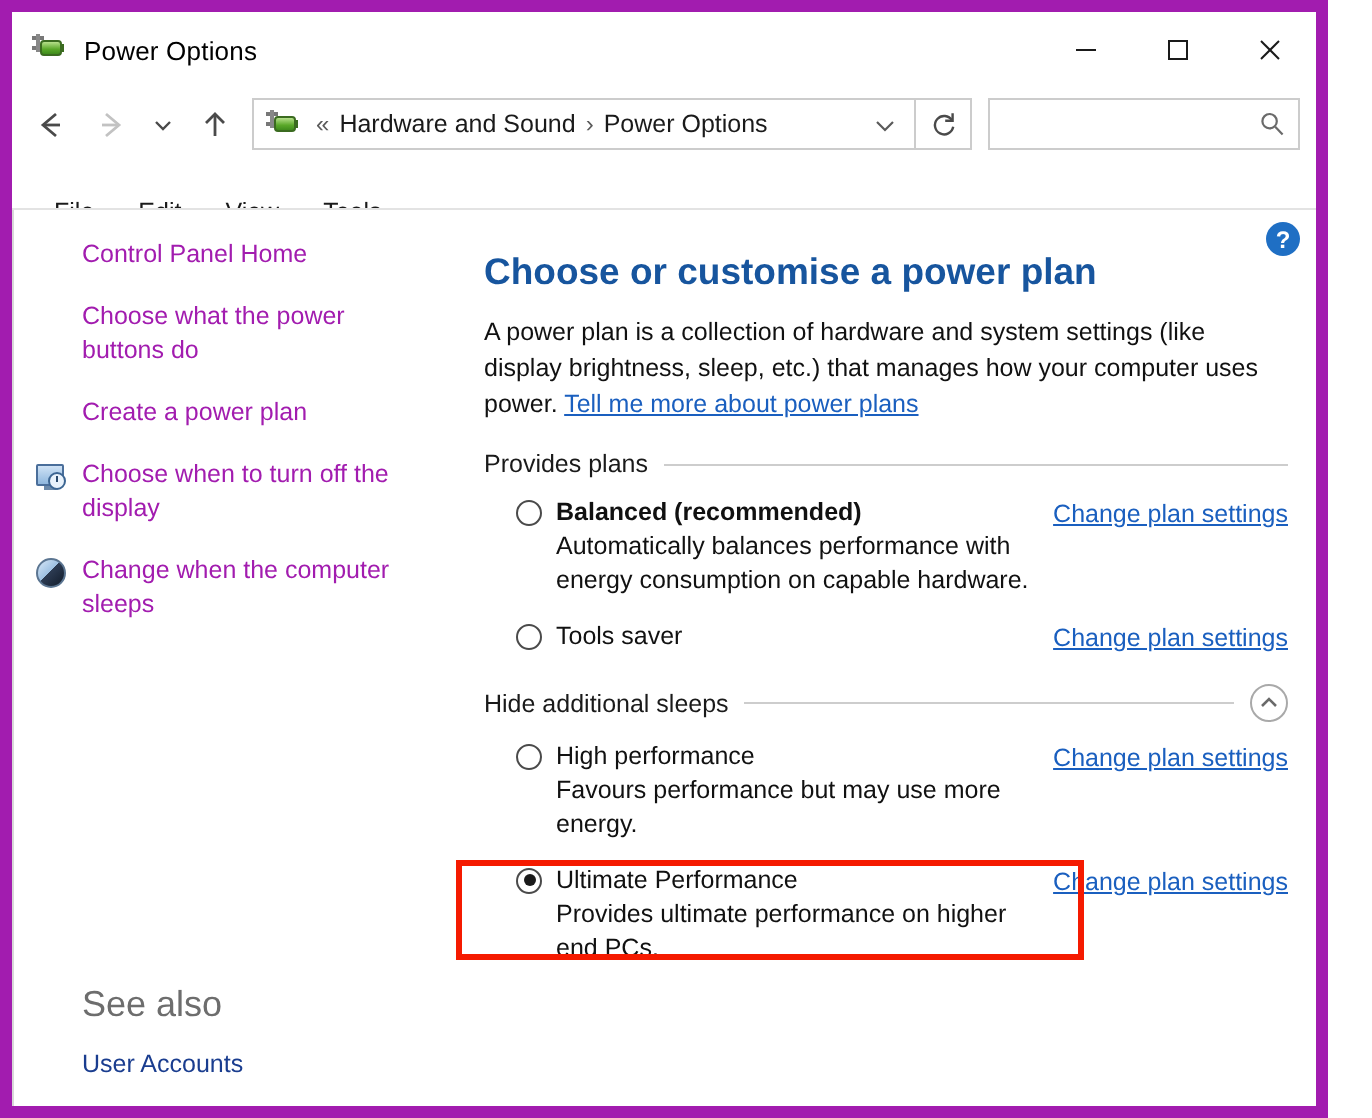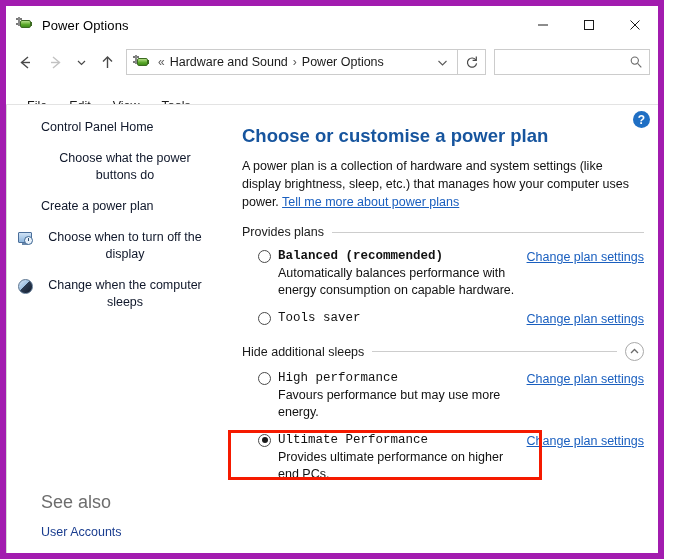--- a/index.html
+++ b/index.html
@@ -193,24 +193,23 @@
     cursor: default;
   }
   .side-link .side-icon {
     width: 18px; height: 18px;
     flex: 0 0 18px;
     position: relative;
     margin-top: 1px;
   }
   .side-link .side-text {
     font-size: 12.5px;
-    color: #0f172a;
+    color: #a21caf;
     line-height: 17px;
     max-width: 168px;
-    text-align: center;
   }
   .side-link.indent .side-text { margin-left: 24px; }
   #seealso {
     position: absolute;
     left: 10px;
     bottom: 24px;
     width: 200px;
   }
   #seealso-title {
     font-size: 18px;
@@ -320,21 +319,20 @@
     content: "";
     position: absolute;
     left: 2.5px; top: 2.5px;
     width: 6px; height: 6px;
     border-radius: 50%;
     background: #1a1a1a;
   }
   .plan-name {
     font-size: 12.5px;
     color: #111111;
-    font-family: Liberation Mono, monospace;
   }
   .plan-name.bold { font-weight: bold; }
   .plan-desc {
     font-size: 12.5px;
     color: #111111;
     line-height: 17px;
     margin: 2px 0 0 20px;
     max-width: 330px;
   }
   .plan-link {

